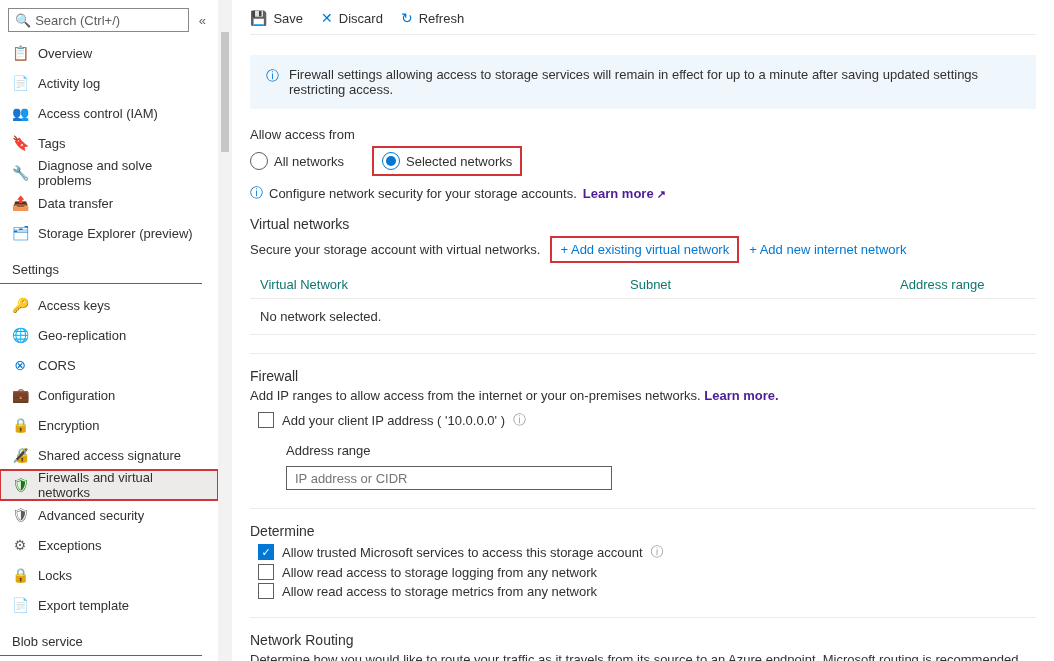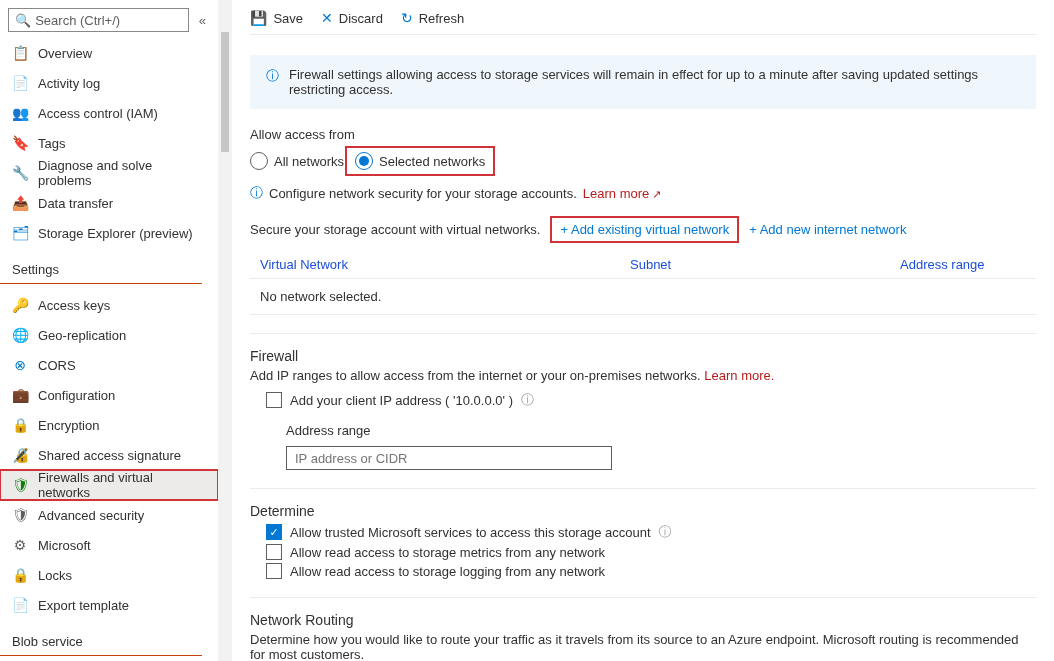--- a/index.html
+++ b/index.html
@@ -75,46 +75,46 @@
   .tb-btn .icon { color:#0078d4; font-size:14px;}
   .info-banner {
     background:#eff6fc;
     padding:12px 16px;
     margin:20px 0 18px 0;
     display:flex; align-items:flex-start; gap:10px;
     color:#323130;
   }
   .info-banner .icon, .info-icon { color:#0078d4; }
   .section-title-sm { font-size:13px; margin:0 0 4px 0; color:#323130;}
-  .radio-row { display:flex; align-items:center; gap:1px; margin:2px 0 8px 0;}
+  .radio-row { display:flex; align-items:center; gap:28px; margin:2px 0 8px 0;}
   .radio { display:flex; align-items:center; gap:6px; cursor:pointer;}
   .radio-circ {
     width:18px; height:18px; border:1px solid #605e5c; border-radius:50%;
     display:flex; align-items:center; justify-content:center;
   }
   .radio.selected .radio-circ { border-color:#0078d4;}
   .radio.selected .radio-dot {
     width:10px; height:10px; background:#0078d4; border-radius:50%;
   }
   .highlight-box { border:2px solid #d13438; padding:4px 8px;}
-  .link { color:#b91c1c; cursor:pointer;}
+  .link { color:#4c1d95; cursor:pointer;font-weight:bold;}
   .link-ext::after { content:" \2197"; font-size:11px;}
   .sub-note { display:flex; align-items:center; gap:6px; margin-bottom:14px; font-size:13px;}
   .vnets-title, .h4 { font-size:14px; color:#323130; margin:0 0 4px 0;}
   .vnet-row { display:flex; align-items:center; gap:10px; flex-wrap:wrap; margin-bottom:8px;}
   .vnet-btn { color:#0078d4; cursor:pointer; white-space:nowrap; font-size:13px;}
   .table-head {
-    display:flex; padding:6px 10px; font-size:13px; color:#1d4ed8;justify-content:flex-end;
+    display:flex; padding:6px 10px; font-size:13px; color:#0f766e;justify-content:flex-end;
   }
   .th1 { flex:0 0 370px; font-weight:400;}
   .th2 { flex:0 0 270px; font-weight:400;}
   .th3 { flex:1; font-weight:400;}
   .table-empty { padding:10px; color:#323130; border-top:1px solid #edebe9; border-bottom:1px solid #edebe9;}
   .firewall-note { margin:4px 0 8px 0;}
-  .chk-row { display:flex; align-items:center; gap:8px; margin:3px 16px;}
+  .chk-row { display:flex; align-items:center; gap:8px; margin:3px 8px;}
   .checkbox {
     width:16px; height:16px; border:1px solid #605e5c; display:inline-flex;
     align-items:center; justify-content:center; cursor:pointer; flex-shrink:0;
   }
   .checkbox.checked { background:#0078d4; border-color:#0078d4; color:#fff; font-size:11px;}
   .input-box {
     border:1px solid #605e5c; height:24px; padding:0 8px; font-size:13px;
     color:#605e5c; width:326px; margin-top:4px;
   }
   .indent { margin-left:36px;}
@@ -195,21 +195,21 @@
         <li class="nav-item selected highlight-red">
           <span class="icon" style="color: rgb(16, 124, 16);">🛡</span>
           <span>Firewalls and virtual networks</span>
         </li>
         <li class="nav-item">
           <span class="icon" style="color: rgb(96, 94, 92);">🛡</span>
           <span>Advanced security</span>
         </li>
         <li class="nav-item">
           <span class="icon" style="color: rgb(96, 94, 92);">⚙</span>
-          <span>Microsoft</span>
+          <span>Exceptions</span>
         </li>
         <li class="nav-item">
           <span class="icon" style="color: rgb(96, 94, 92);">🔒</span>
           <span>Locks</span>
         </li>
         <li class="nav-item">
           <span class="icon" style="color: rgb(0, 120, 212);">📄</span>
           <span>Export template</span>
         </li>
       </ul>
@@ -256,20 +256,21 @@
             </span>
           <span>Selected networks</span>
         </div>
       </div>
       <div class="sub-note">
         <span class="info-icon">ⓘ</span>
         <span>Configure network security for your storage accounts.</span>
         <span class="link link-ext">Learn more</span>
       </div>
 
+      <div class="h4">Virtual networks</div>
       <div class="vnet-row">
         <span>Secure your storage account with virtual networks.</span>
         <span class="vnet-btn highlight-box">+ Add existing virtual network</span>
         <span class="vnet-btn">+ Add new internet network</span>
       </div>
       <div class="table-head">
         <div class="th1">Virtual Network</div>
         <div class="th2">Subnet</div>
         <div class="th3">Address range</div>
       </div>
@@ -295,25 +296,25 @@
       <div class="sep"></div>
 
       <div class="h4">Determine</div>
       <div class="chk-row">
         <span class="checkbox checked">✓</span>
         <span>Allow trusted Microsoft services to access this storage account</span>
         <span class="disabled">ⓘ</span>
       </div>
       <div class="chk-row">
         <span class="checkbox"></span>
-        <span>Allow read access to storage metrics from any network</span>
+        <span>Allow read access to storage logging from any network</span>
       </div>
       <div class="chk-row">
         <span class="checkbox"></span>
-        <span>Allow read access to storage logging from any network</span>
+        <span>Allow read access to storage metrics from any network</span>
       </div>
 
       <div class="sep"></div>
 
       <div class="h4">Network Routing</div>
       <div style="margin-bottom:6px;">Determine how you would like to route your traffic as it travels from its source to an Azure endpoint. Microsoft routing is recommended for most customers.</div>
 
     </div>
   </div>
 </div>

